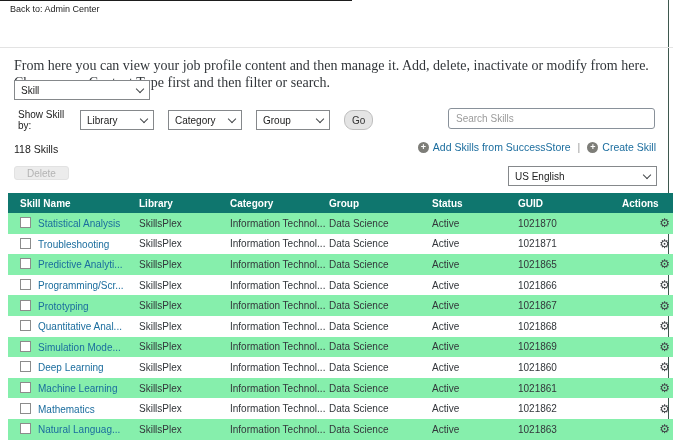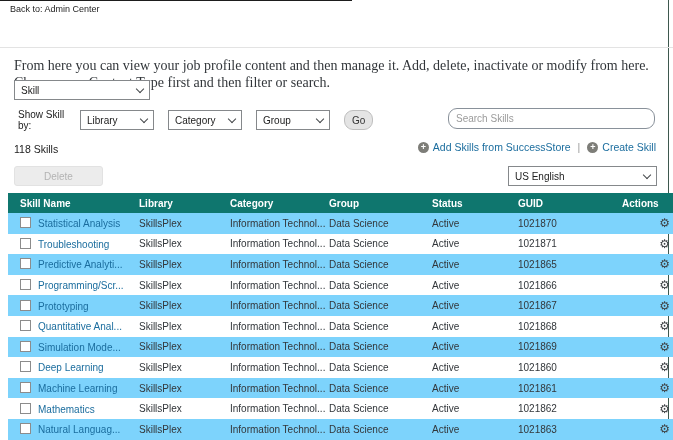--- a/index.html
+++ b/index.html
@@ -26,53 +26,53 @@
   .filter-row{position:absolute;left:18px;top:109px;display:flex;align-items:center;}
   .filter-label{font-size:10px;color:#222;width:62px;}
   .filter-row .selectbox{width:74px;margin-right:14px;}
   .go-btn{
     box-sizing:border-box;height:20px;padding:0 7px;font-size:10px;color:#333;
     background:#e4e4e4;border:1px solid #bfbfbf;border-radius:9px;cursor:pointer;
     font-family:"Liberation Sans",sans-serif;
   }
   .search-input{
     position:absolute;left:448px;top:108px;width:207px;height:21px;box-sizing:border-box;
-    border:1px solid #89919a;border-radius:9px;padding:0 7px;font-size:10px;color:#222;
+    border:1px solid #89919a;border-radius:3px;padding:0 7px;font-size:10px;color:#222;
     font-family:"Liberation Sans",sans-serif;outline:none;
   }
   .search-input::placeholder{color:#9b9b9b;}
 
   .count-row{position:absolute;left:14px;top:143px;font-size:10.5px;color:#222;}
   .add-links{position:absolute;right:17px;top:141px;display:flex;align-items:center;font-size:10.5px;}
   .add-links a{color:#1b6d9e;text-decoration:none;cursor:pointer;}
   .plus-circle{
     display:inline-flex;align-items:center;justify-content:center;
     width:11px;height:11px;border-radius:50%;background:#7d7d78;color:#fff;
     font-size:9px;font-weight:700;line-height:1;margin-right:4px;flex:0 0 auto;
   }
   .link-sep{color:#9b9b9b;margin:0 7px;}
 
   .delete-btn{
-    position:absolute;left:14px;top:166px;height:20px;padding:0 29px;
+    position:absolute;left:14px;top:166px;height:14px;padding:0 12px;
     background:#ececec;border:1px solid #e2e2e2;border-radius:3px;
     font-size:10px;color:#b3b3b3;font-family:"Liberation Sans",sans-serif;
   }
   .lang-select{position:absolute;left:508px;top:166px;width:149px;}
 
   table.skills{
     position:absolute;left:8px;top:193px;width:658px;border-collapse:collapse;table-layout:fixed;
   }
   table.skills th{
     background:#0f766e;color:#fff;font-size:10px;font-weight:700;text-align:left;
     height:20px;padding:0;white-space:nowrap;overflow:hidden;
   }
   table.skills td{
     font-size:10px;color:#32363a;height:20.6px;padding:0;white-space:nowrap;overflow:hidden;
   }
-  tr.alt td{background:#7dd3fc;}
+  tr.alt td{background:#86efac;}
   .col-name{width:119px;padding-left:12px !important;}
   .col-library{width:91px;}
   .col-category{width:99px;}
   .col-group{width:103px;}
   .col-status{width:86px;}
   .col-guid{width:104px;}
   .col-actions{width:56px;text-align:right;padding-right:6px !important;}
   td.col-actions{padding-right:14px !important;}
   .checkbox{
     display:inline-block;width:9px;height:9px;border:1px solid #8c8c8c;background:#fff;

